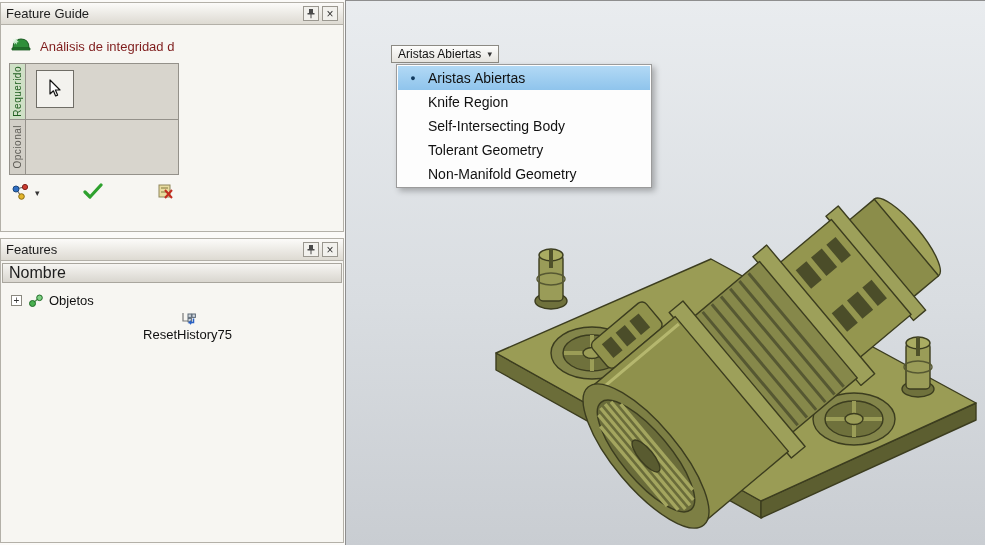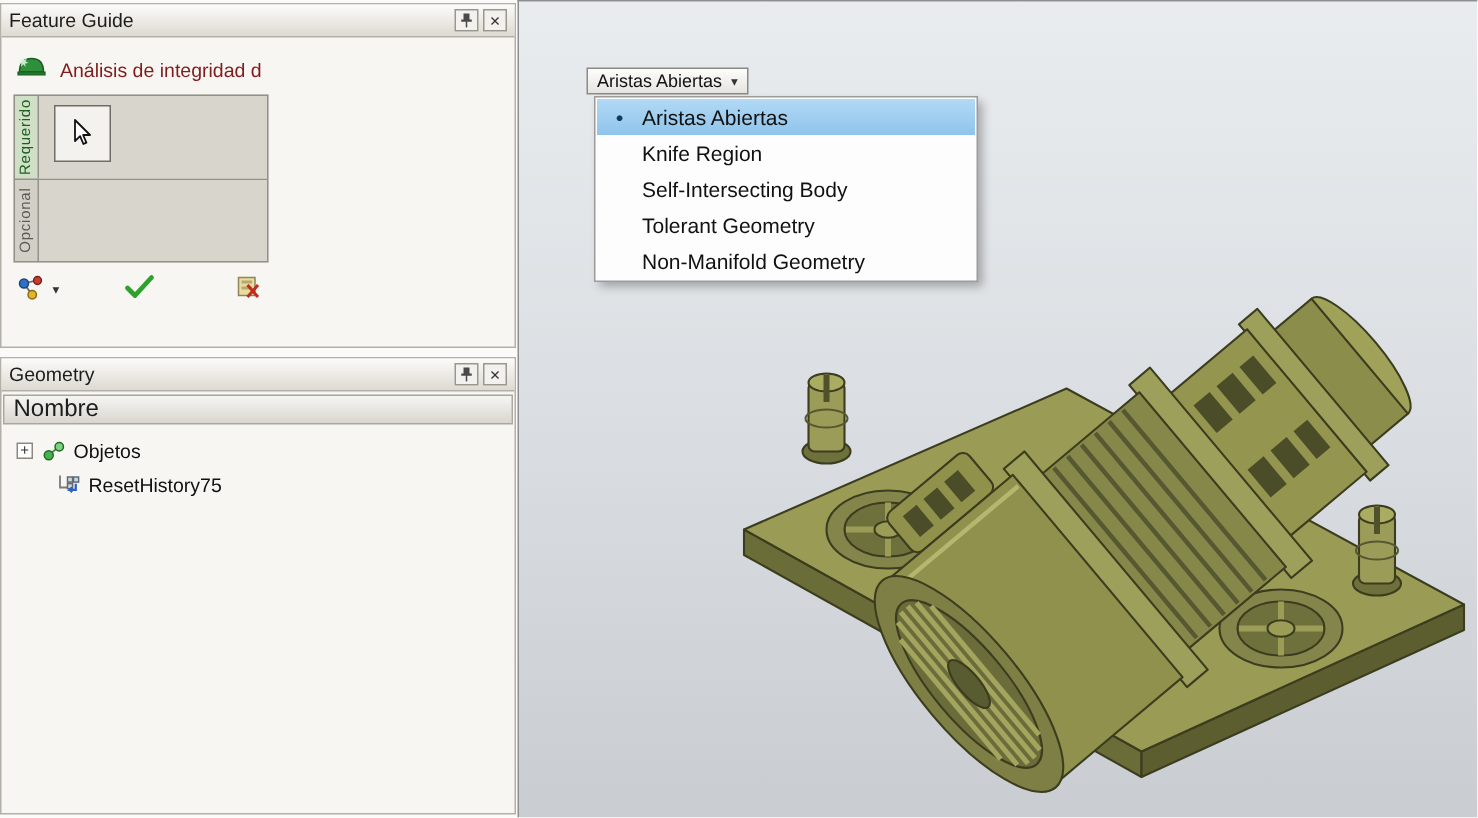--- a/index.html
+++ b/index.html
@@ -52,21 +52,21 @@
   .col-header { margin:2px 1px 0 1px; height:20px; display:flex; align-items:center; padding:0 6px;
                 font-size:16px; color:#1d1d1d; background:linear-gradient(#f6f5f2,#d9d6cf);
                 border:1px solid #a9a69e; }
   .tree { padding:6px 4px; }
   .tree-row { display:flex; align-items:center; height:23px; font-size:13px; color:#111; }
   .tree-row .lbl { padding-left:5px; }
   .expand-box { width:11px; height:11px; border:1px solid #8a887f; background:#fff; margin-left:2px;
                 display:flex; align-items:center; justify-content:center; font-size:10px;
                 line-height:1; color:#333; }
   .tree-indent1 { padding-left:4px; }
-  .tree-indent2 { padding-left:26px; }
+  .tree-indent2 { padding-left:26px;flex-direction:column; }
   .tree-icon { margin-left:6px; display:flex; }
 
   
   .viewport { position:absolute; left:345px; top:0; width:640px; height:545px;
               border-left:1px solid #8e8e8e; border-top:1px solid #8e8e8e;
               background:linear-gradient(180deg,#e9ecef 0%, #d9dde1 55%, #c9cdd2 100%); }
   .model-svg { position:absolute; left:0; top:0; }
 
   .vp-dropdown { position:absolute; left:45px; top:44px; height:18px; padding:0 6px 0 6px;
                  display:flex; align-items:center; gap:6px; font-size:12px; color:#111;
@@ -154,21 +154,21 @@
             <rect x="5" y="4" width="7" height="2" fill="#b5a96e"></rect>
             <rect x="5" y="8" width="7" height="2" fill="#b5a96e"></rect>
             <path d="M9 7 L16 15 M16 7 L9 15" stroke="#c22b1f" stroke-width="2"></path>
           </svg>
         </span>
       </div>
     </div>
 
     <div class="panel panel-ft">
       <div class="titlebar">
-        <span class="t-label">Geometry</span>
+        <span class="t-label">Features</span>
         <span class="tb-btn">
           <svg width="10" height="11" viewBox="0 0 10 11">
             <path d="M3 1 h4 v4 h1.5 v1.5 h-3 V10 L5 10.5 4.5 10 4.5 6.5 h-3 V5 H3 Z" fill="#4a4a4a"></path>
           </svg>
         </span>
         <span class="tb-btn">×</span>
       </div>
 
       <div class="col-header">Nombre</div>
 

